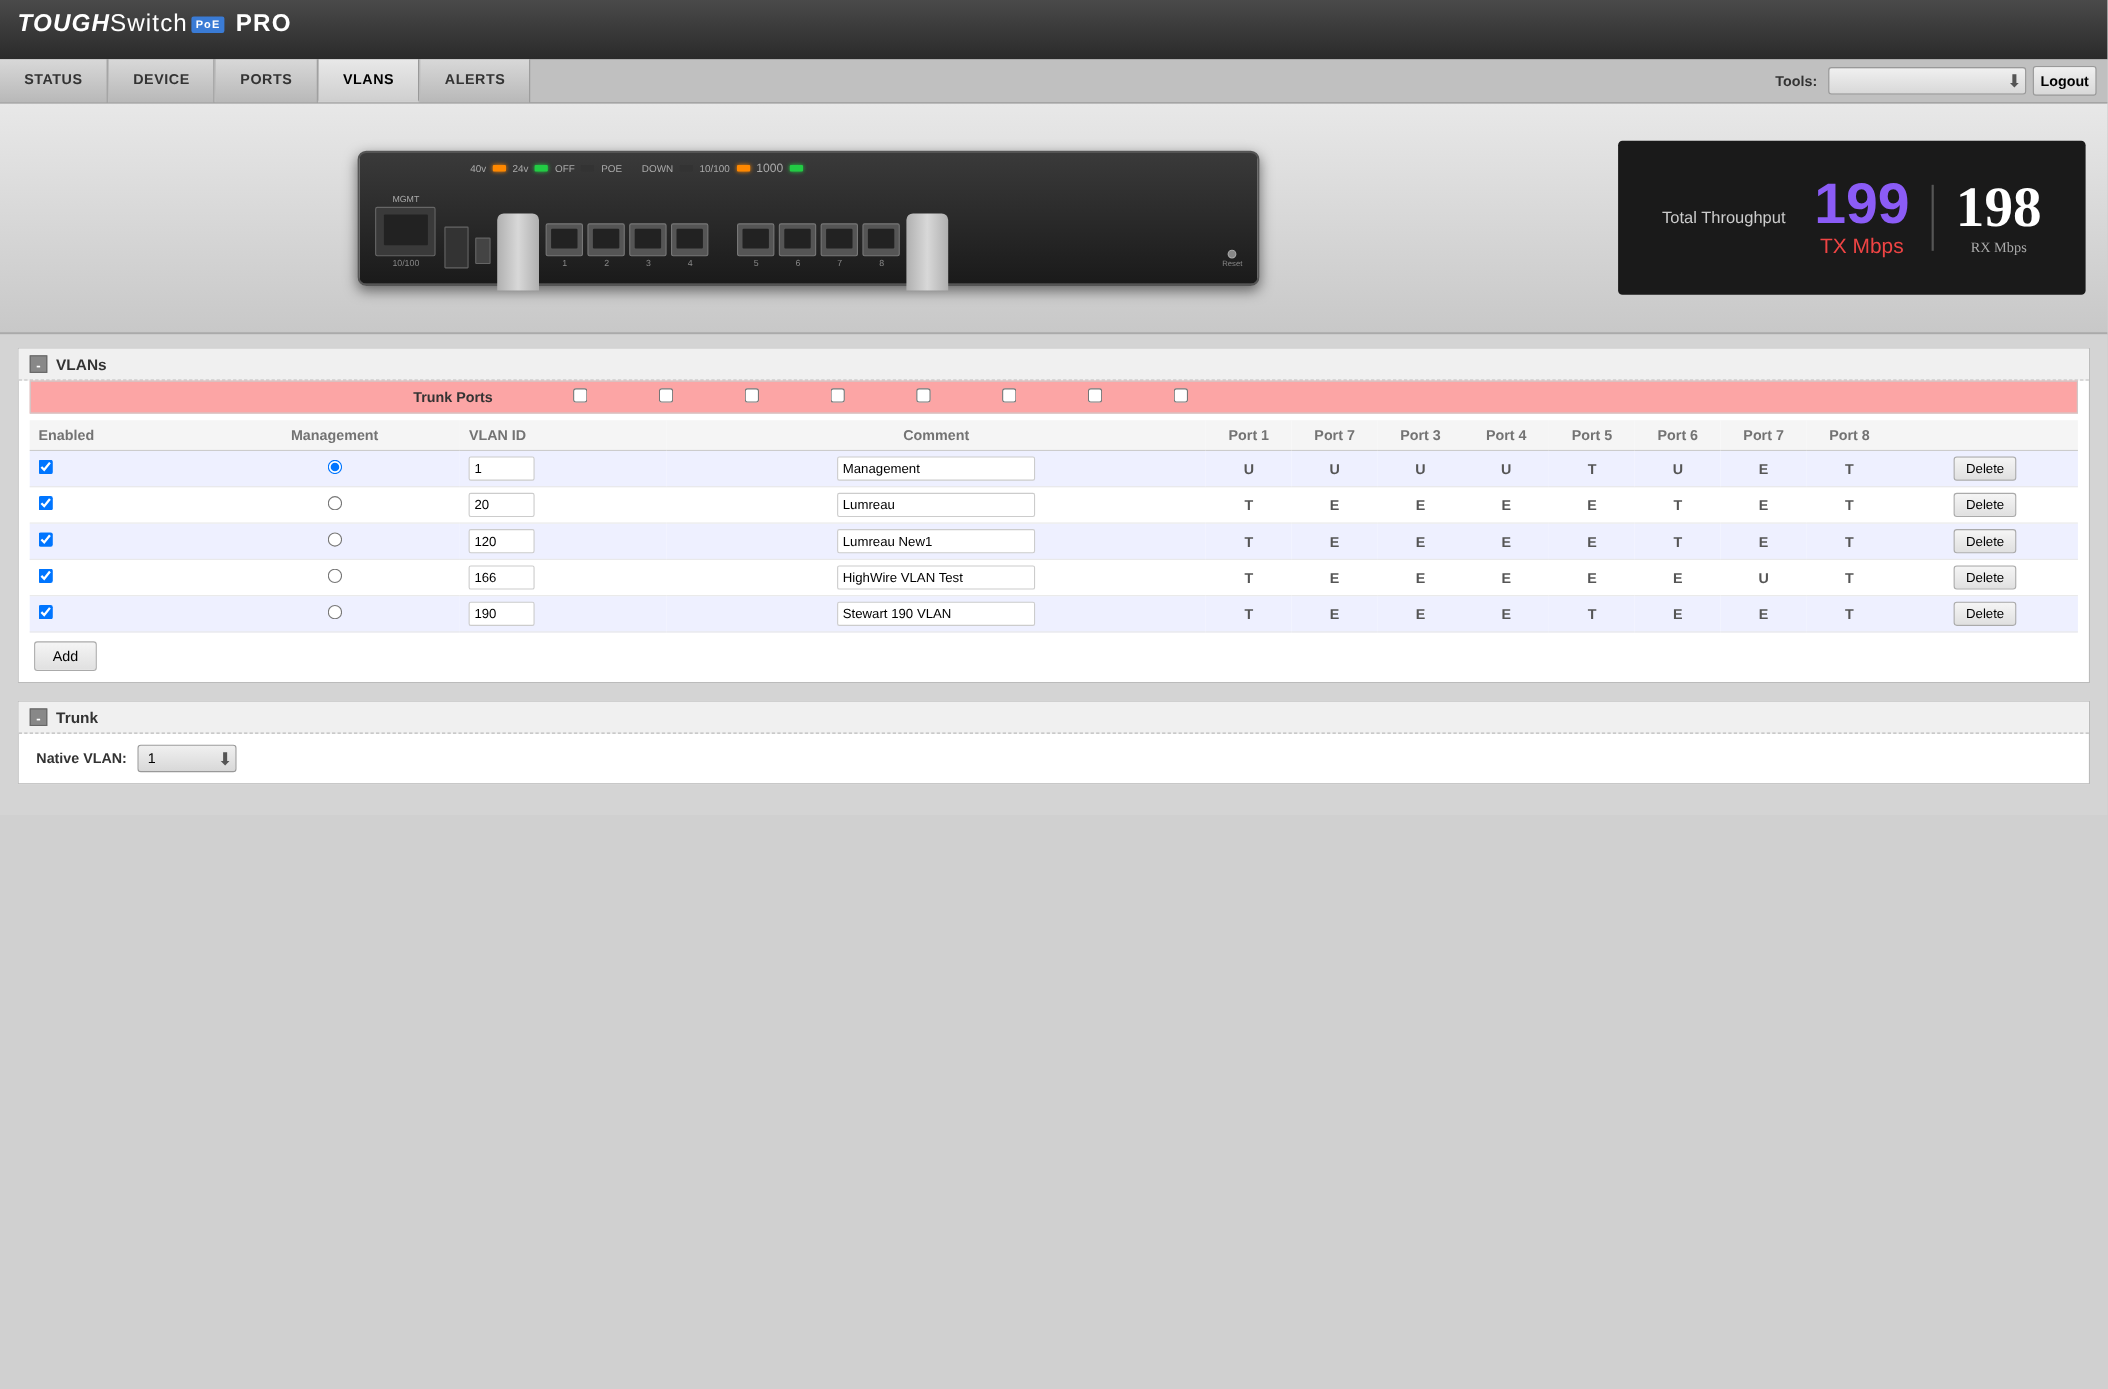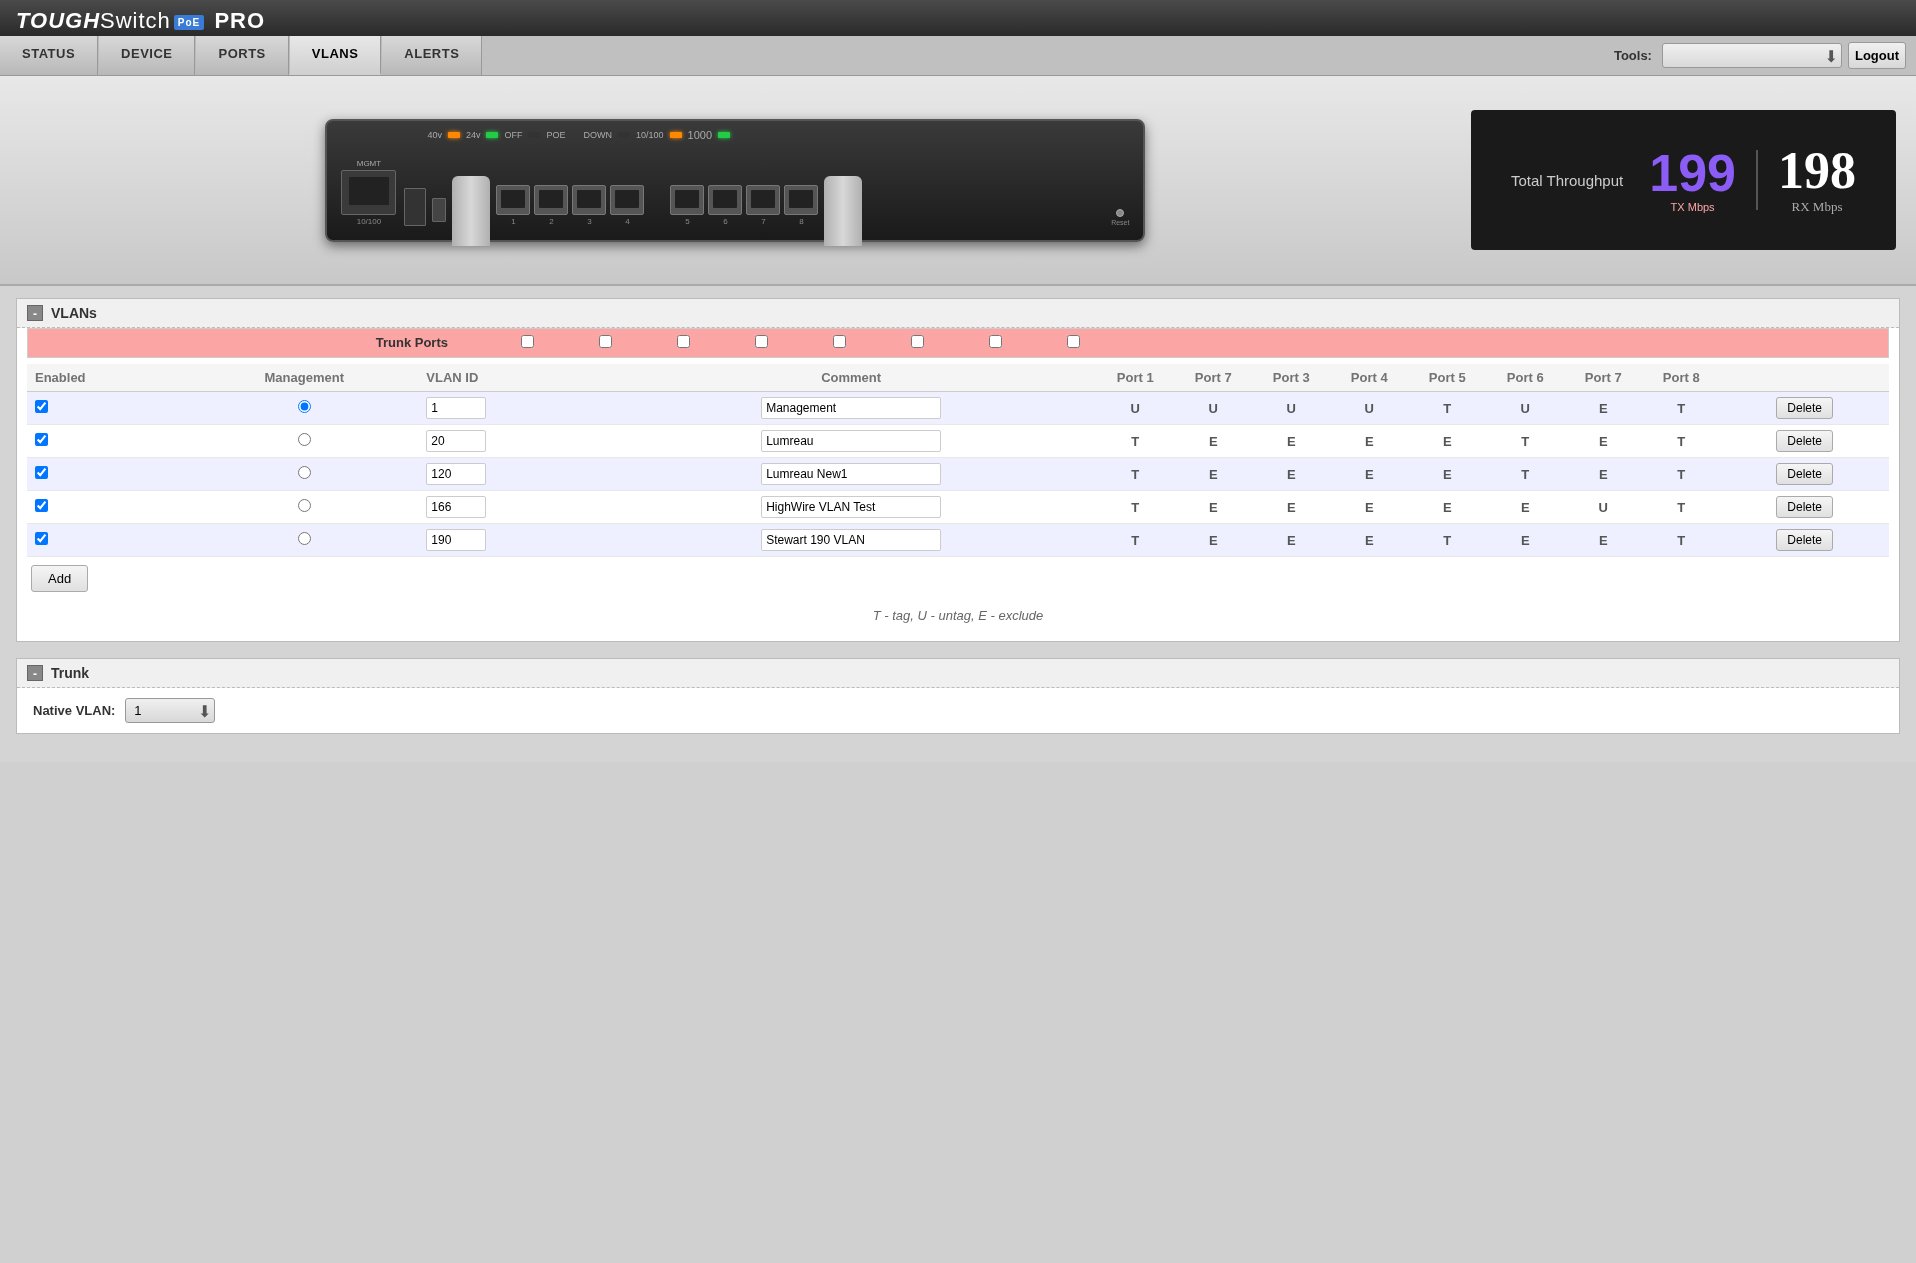--- a/index.html
+++ b/index.html
@@ -1,21 +1,21 @@
 <!DOCTYPE html>
 <html><head>
   <meta charset="utf-8">
   <style>
     * { box-sizing: border-box; margin: 0; padding: 0; }
     body { font-family: Arial, Helvetica, sans-serif; font-size: 13px; background: #d0d0d0; min-width: 1916px; }
 
     
     #header {
       background: linear-gradient(to bottom, #4a4a4a, #2a2a2a);
-      padding: 8px 16px 2px 16px;
+      padding: 8px 16px 20px 16px;
       display: flex;
       align-items: center;
     }
     #logo {
       color: white;
       font-size: 22px;
       font-weight: bold;
       letter-spacing: 1px;
     }
     #logo .tough { font-style: italic; }
@@ -483,21 +483,21 @@
           <span style="font-size:7px;color:#888;">Reset</span>
         </div>
       </div>
     </div>
   </div>
 
   <div id="throughput">
     <div style="font-size:15px;color:#ccc;white-space:nowrap;margin-right:16px;">Total Throughput</div>
     <div style="display:flex;flex-direction:column;align-items:center;">
       <div style="font-size:52px;font-weight:bold;color:#8b5cf6;line-height:1;">199</div>
-      <div style="font-size:11px;color:#fca5a5;margin-top:2px;">TX Mbps</div>
+      <div style="font-size:19px;color:#ef4444;margin-top:2px;">TX Mbps</div>
     </div>
     <div class="tp-divider"></div>
     <div style="display:flex;flex-direction:column;align-items:center;font-family:Liberation Serif, serif;">
       <div style="font-size:52px;font-weight:bold;color:white;line-height:1;">198</div>
       <div style="font-size:13px;color:#aaa;margin-top:2px;">RX Mbps</div>
     </div>
   </div>
 </div>
 
 <div id="main">
@@ -617,21 +617,20 @@
               <td class="port-cell"><span class="val-E">E</span></td>
               <td class="port-cell"><span class="val-E">E</span></td>
               <td class="port-cell"><span class="val-T">T</span></td>
               <td><button class="delete-btn">Delete</button></td>
             </tr>
           </tbody>
       </table>
 
       <button class="add-btn">Add</button>
 
-      <div class="legend-text">T - tag, U - untag, E - exclude</div>
     </div>
   </div>
 
   <div class="section">
     <div class="section-header">
       <div class="section-toggle">-</div>
       <span class="section-title">Trunk</span>
     </div>
     <div class="trunk-content">
       <span class="trunk-native-label">Native VLAN:</span>

